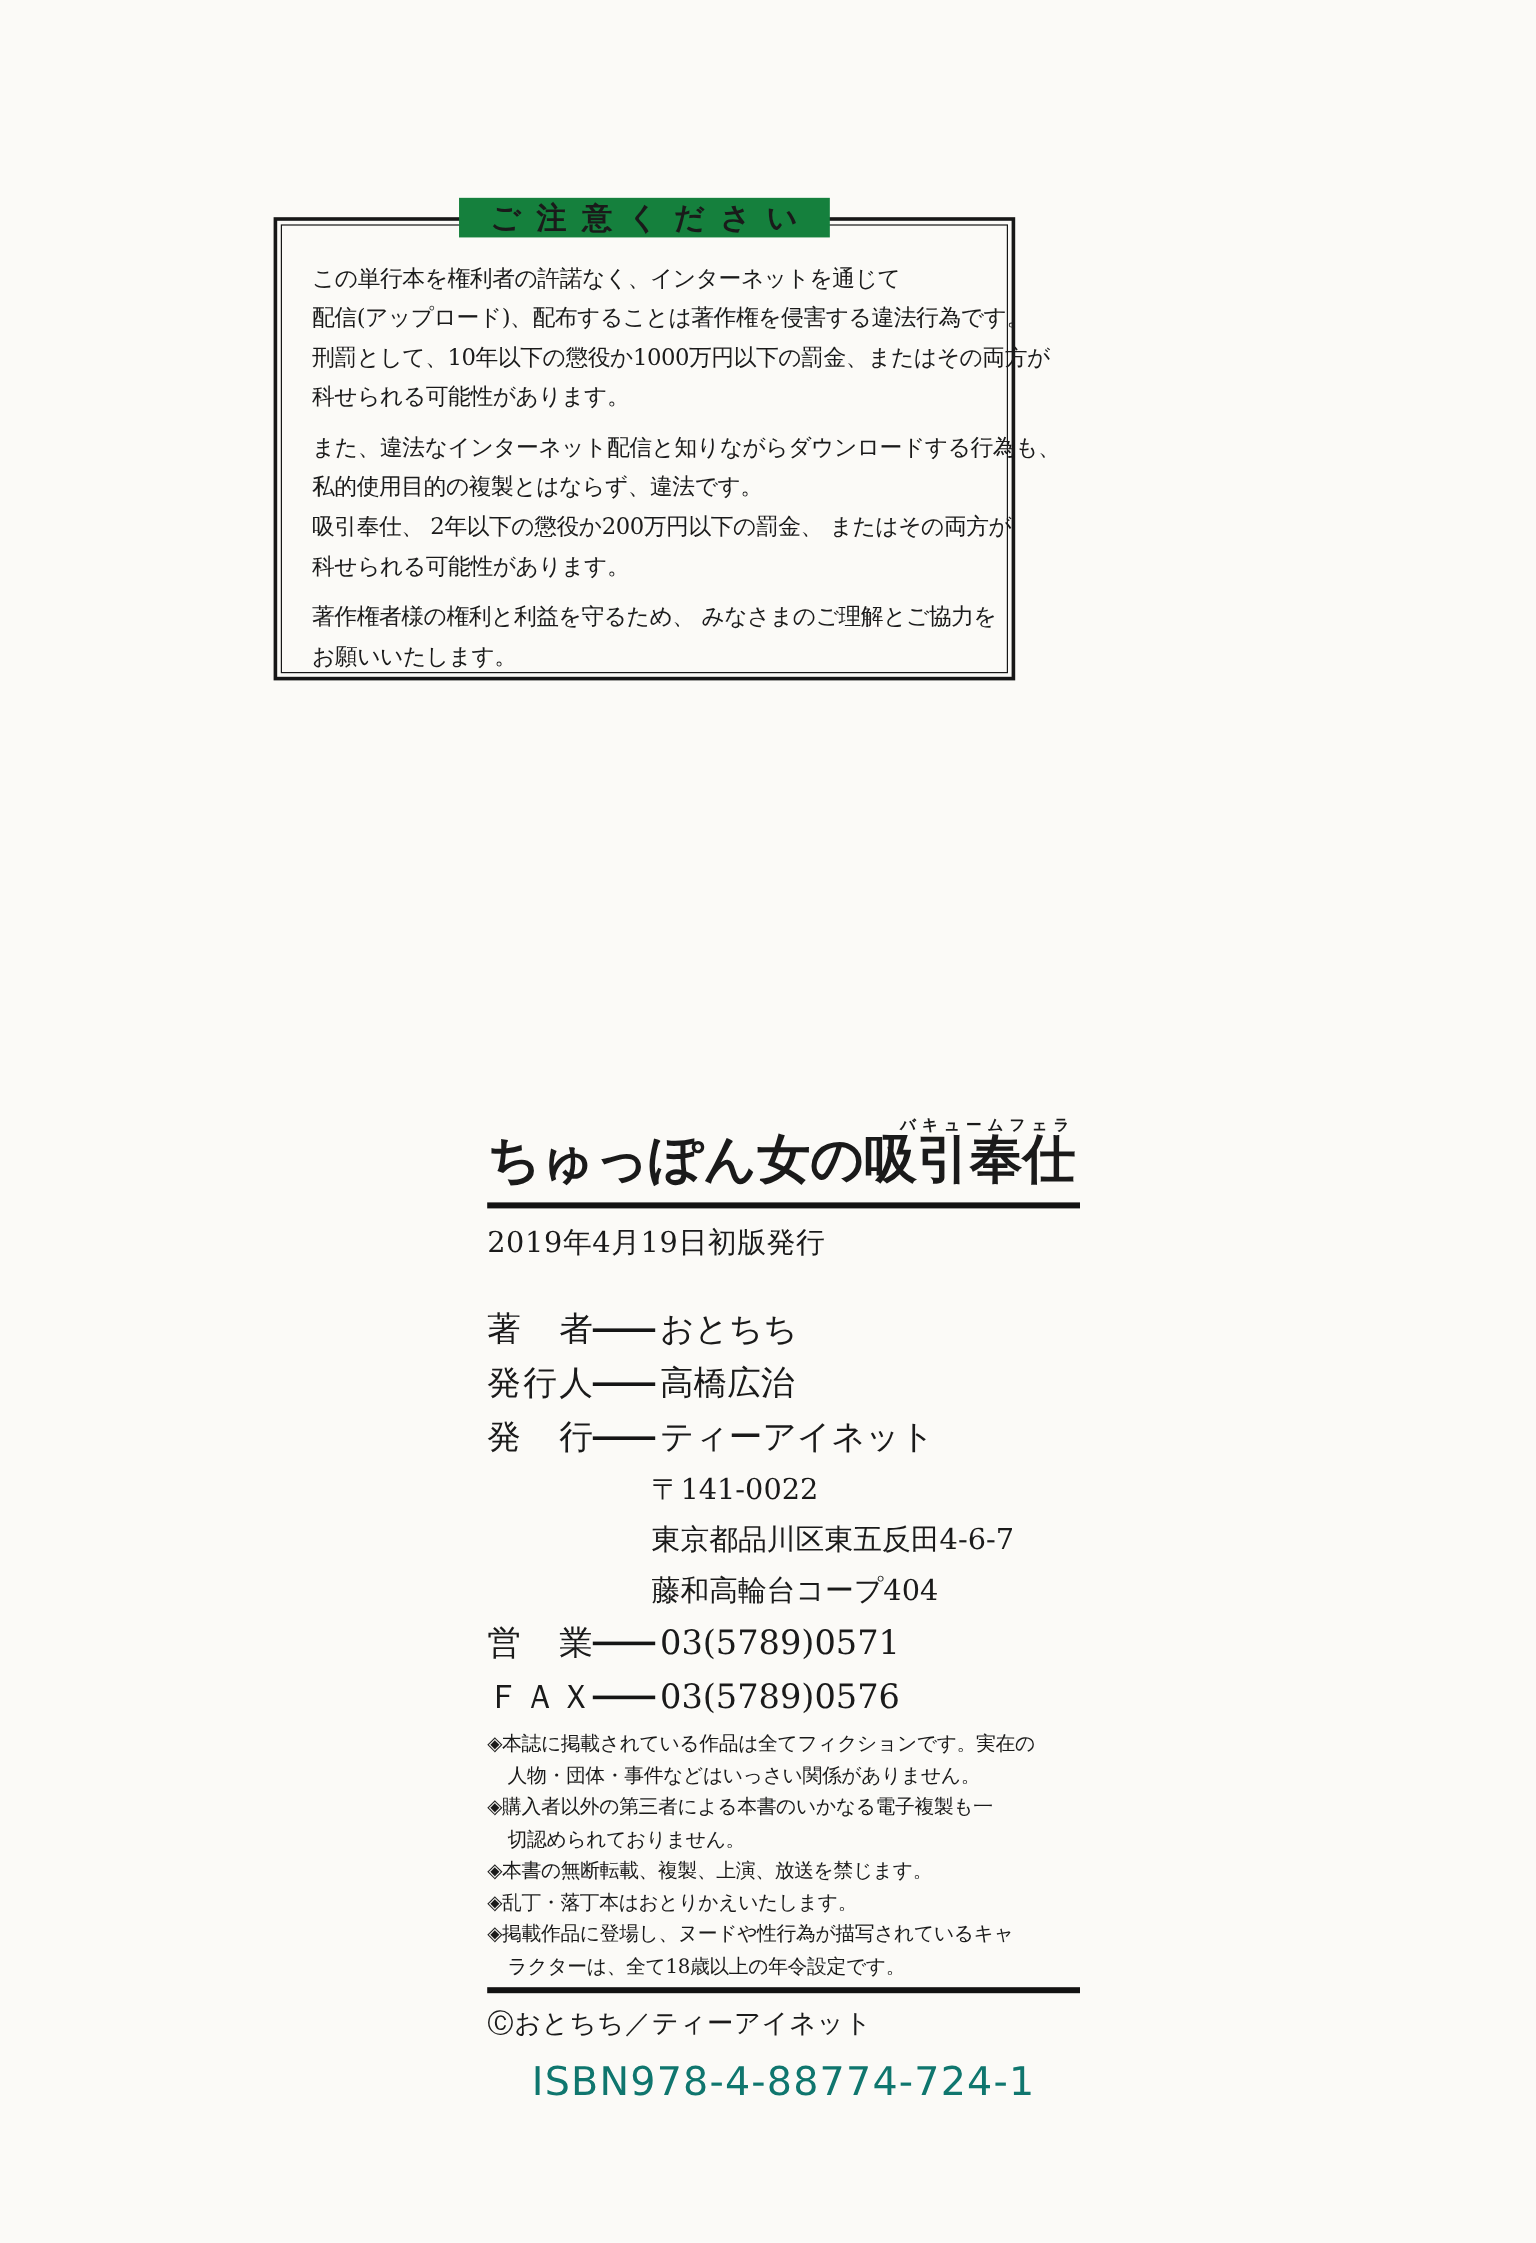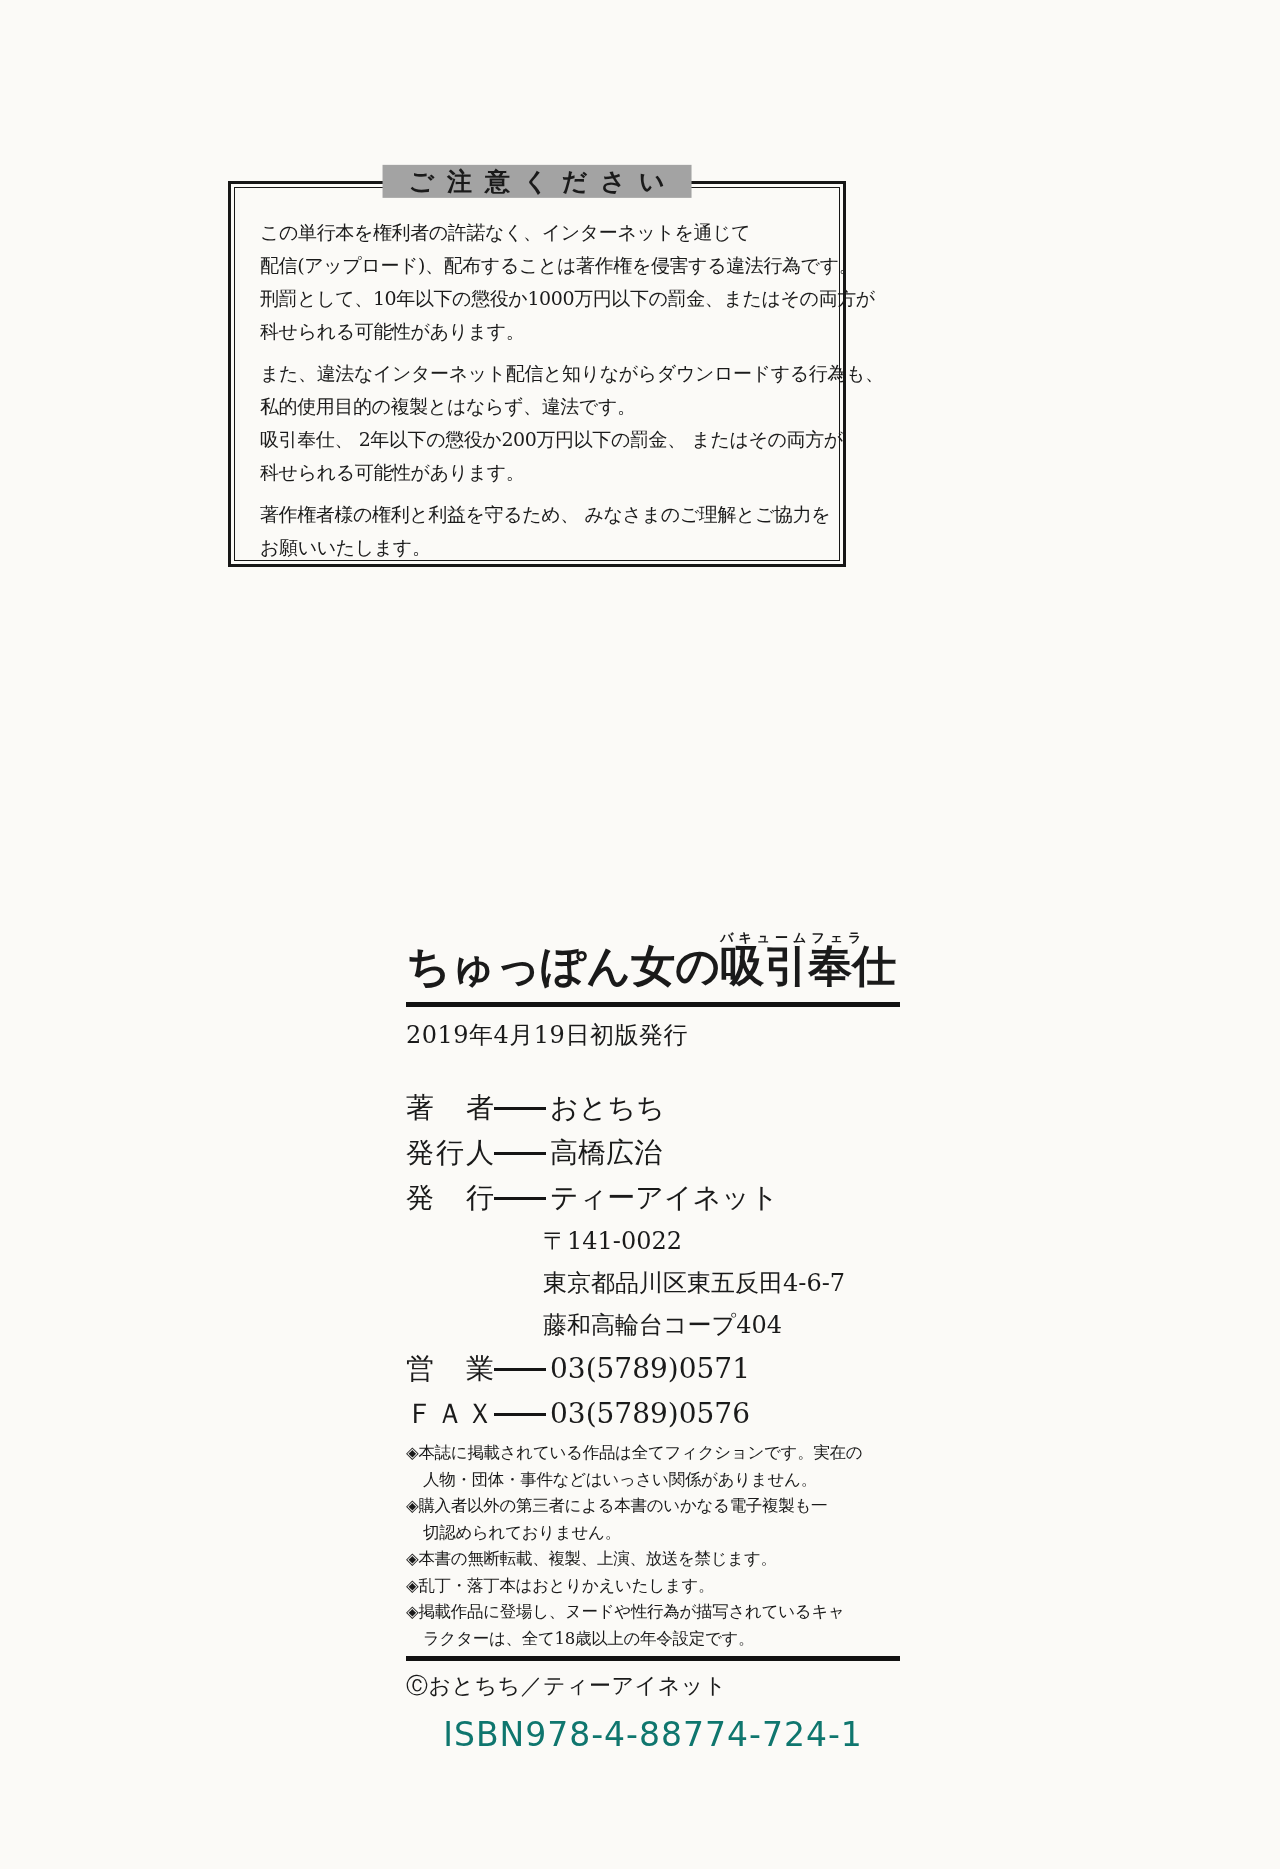--- a/index.html
+++ b/index.html
@@ -19,21 +19,21 @@
     border:3px solid #171717;
   }
   .warning-box-inner {
     position:absolute; inset:3px;
     border:1px solid #171717;
     pointer-events:none;
   }
   .warning-title {
     position:absolute; top:0; left:50%;
     transform:translate(-50%,-58%);
-    background:#a3a3a3;
+    background:#15803d;
     padding:0 14px 0 26px;
     font-size:25px; font-weight:600;
     letter-spacing:13px; white-space:nowrap;
     z-index:2;
   }
   .warning-text {
     position:absolute; left:29px; top:32px; right:10px;
     font-size:19px; line-height:33px; letter-spacing:-0.4px;
   }
   .warning-para div { white-space:nowrap; }
@@ -44,21 +44,21 @@
     position:absolute; left:406px; top:884px; width:494px;
   }
   .c-title {
     height:112px;
     display:flex; align-items:flex-end;
     font-size:44px; font-weight:700;
     letter-spacing:0px; white-space:nowrap;
   }
   .c-title ruby rt {
     font-size:13px; font-weight:600;
-    letter-spacing:5px; text-align:left;
+    letter-spacing:5px; text-align:right;
   }
   .c-rule { height:5px; background:#121212; margin-top:6px; }
   .c-edition { margin-top:12px; font-size:24px; letter-spacing:0.5px; }
 
   .c-credits { margin-top:34px; }
   .c-row { display:flex; align-items:center; height:45px; font-size:28px; }
   .c-label {
     display:inline-block; width:88px;
     text-align:justify; text-align-last:justify;
   }

